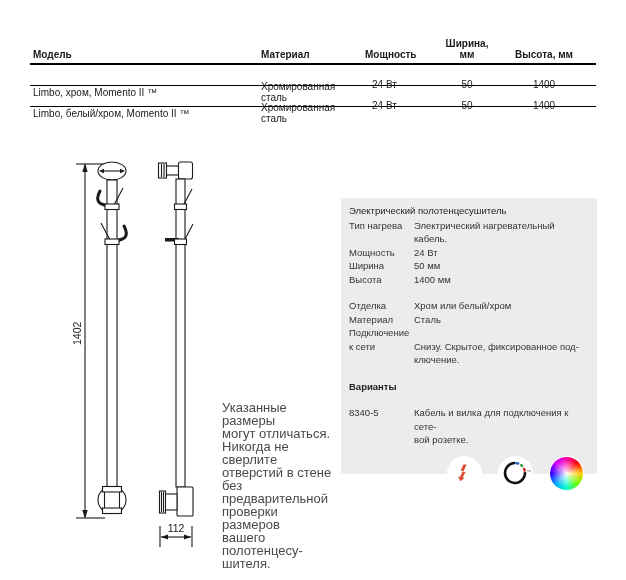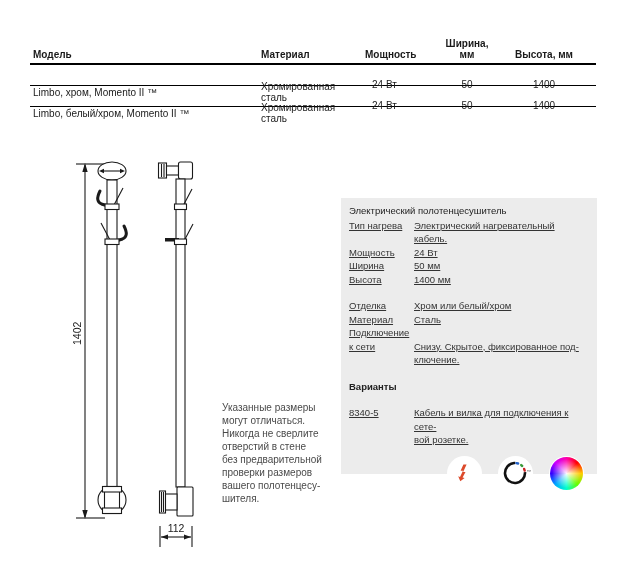--- a/index.html
+++ b/index.html
@@ -14,34 +14,34 @@
          height:20px;border-bottom:1px solid #000;}
   .c-left{text-align:left;padding-left:3px;margin-top:16px;}
   .c-ind{text-align:left;padding-left:10px;}
   .c-center{text-align:center;}
   .pre{white-space:pre-line;}
 
   
   .panel{position:absolute;left:341px;top:198px;width:256px;height:276px;background:#ececec;
          box-sizing:border-box;padding:6px 8px;font-size:9.5px;line-height:13.5px;color:#333;}
   .panel .title{font-weight:normal;color:#222;margin-bottom:1px;}
-  .spec-row{display:grid;grid-template-columns:65px 1fr;text-decoration:underline;}
+  .spec-row{display:grid;grid-template-columns:65px 1fr;}
   .spec-value{white-space:pre-line;}
   .gap{height:13px;}
   .sec-title{font-weight:bold;color:#222;}
   .icons-row{display:flex;justify-content:flex-end;gap:16px;margin-top:9px;margin-right:5px;}
   .icon-circle{width:35px;height:35px;border-radius:50%;background:#fff;display:flex;
                align-items:center;justify-content:center;}
   .color-wheel{width:33px;height:33px;border-radius:50%;
     background:
       radial-gradient(circle at 50% 50%, rgba(255,255,255,.95) 0%, rgba(255,255,255,0) 62%),
       conic-gradient(from 0deg, #ff00aa, #ff0000, #ffcc00, #66ff00, #00ffcc, #00aaff, #3300ff, #cc00ff, #ff00aa);}
 
   
-  .note{position:absolute;left:222px;top:401px;width:110px;font-size:10px;line-height:13px;
+  .note{position:absolute;left:222px;top:401px;width:110px;font-size:13px;line-height:13px;
         color:#4a4a4a;white-space:pre-line;}
 
   
   .drawing{position:absolute;left:50px;top:148px;}
   .drawing .ln{stroke:#1a1a1a;stroke-width:1.1;fill:none;}
   .drawing .shape{stroke:#1a1a1a;stroke-width:1.1;fill:#fff;}
   .drawing .thick{stroke:#1a1a1a;stroke-width:3;fill:none;stroke-linecap:round;}
   .drawing .dimtxt{font-family:"Liberation Sans",sans-serif;font-size:10.5px;fill:#1a1a1a;}
 </style>
 </head>

